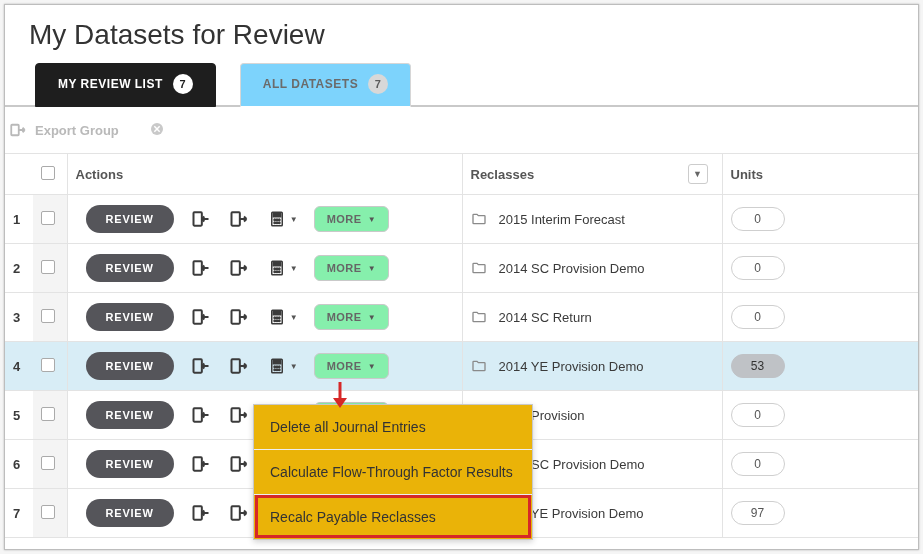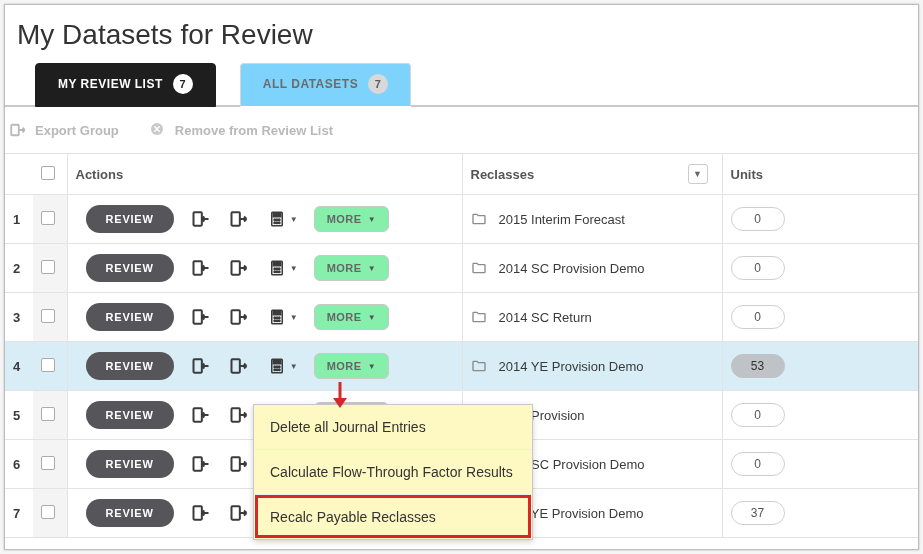--- a/index.html
+++ b/index.html
@@ -18,21 +18,21 @@
     background: #fff;
     border: 1px solid #bdbdbd;
     box-shadow: 0 0 2px rgba(0,0,0,.25);
     position: relative;
     overflow: hidden;
   }
   .page-title {
     font-size: 28px;
     font-weight: 400;
     color: #333;
-    padding: 14px 0 10px 12px;
+    padding: 14px 0 10px 24px;
   }
   .tabs {
     display: flex;
     gap: 24px;
     padding-left: 30px;
     border-bottom: 2px solid #c9c9c9;
   }
   .tab {
     display: flex;
     align-items: center;
@@ -151,21 +151,21 @@
   .hdr-flex { display:flex; align-items:center; justify-content:space-between; padding-right:6px;}
   .hdr-caret {
     width:20px;height:20px;border:1px solid #ccc;border-radius:3px;
     display:inline-flex;align-items:center;justify-content:center;color:#666;font-size:9px;
   }
 
   .menu {
     position:absolute;
     left:248px; top:399px;
     width:280px;
-    background:#fef9c3;
+    background:#eab308;
     border:1px solid #c8c8c8;
     box-shadow:0 2px 6px rgba(0,0,0,.18);
     z-index:5;
   }
   .menu-item {
     padding:14px 16px;
     font-size:14px;
     color:#333;
     cursor:pointer;
   }
@@ -209,21 +209,20 @@
       </span>
       <span>Export Group</span>
     </div>
     <div class="tb-item">
       <span class="ico">
         <svg viewBox="0 0 24 24" width="16" height="16">
             <circle cx="12" cy="12" r="9" fill="#c9c9c9"></circle>
             <path d="M8 8l8 8M16 8l-8 8" stroke="#fff" stroke-width="2.2"></path>
           </svg>
       </span>
-      <span>Remove from Review List</span>
     </div>
   </div>
 
   <table class="grid">
     <thead>
       <tr>
         <th class="col-num"></th>
         <th class="col-chk"><span class="chkbox"></span></th>
         <th class="col-act sep-left">Actions</th>
         <th class="col-ds sep-left">
@@ -549,21 +548,21 @@
             </div>
           </td>
           <td class="col-ds sep-left">
             <div class="ds-cell">
               <span class="folder"><svg viewBox="0 0 24 24" width="16" height="16" fill="none" stroke="#8a8a8a" stroke-width="2">
                   <path d="M3 6a1 1 0 0 1 1-1h5l2 2h9a1 1 0 0 1 1 1v10a1 1 0 0 1-1 1H4a1 1 0 0 1-1-1V6z"></path>
                 </svg></span>
               <span>2013 YE Provision Demo</span>
             </div>
           </td>
-          <td class="col-un sep-left"><span class="units-pill">37</span></td>
+          <td class="col-un sep-left"><span class="units-pill">97</span></td>
         </tr>
       </tbody>
   </table>
 
   <svg class="red-arrow" width="24" height="26">
     <line x1="12" y1="0" x2="12" y2="18" stroke="#d62828" stroke-width="3"></line>
     <polygon points="12,26 5,16 19,16" fill="#d62828"></polygon>
   </svg>
 
   <div class="menu" id="calc-menu">

